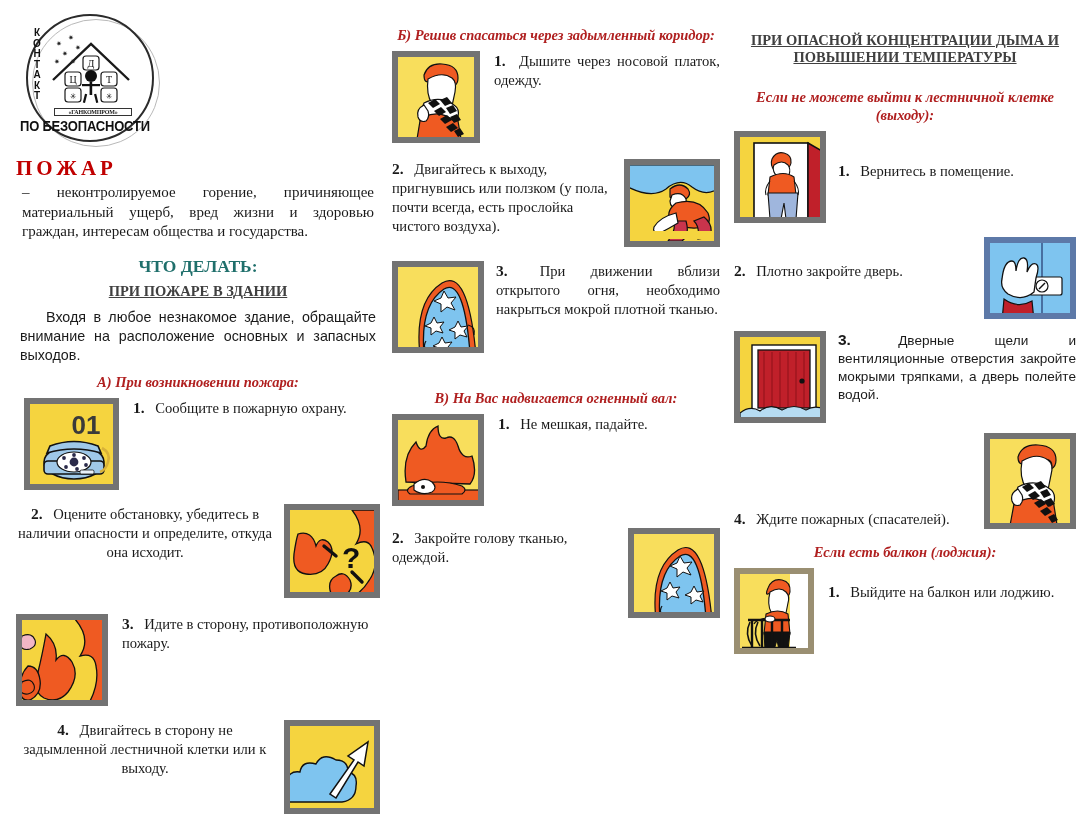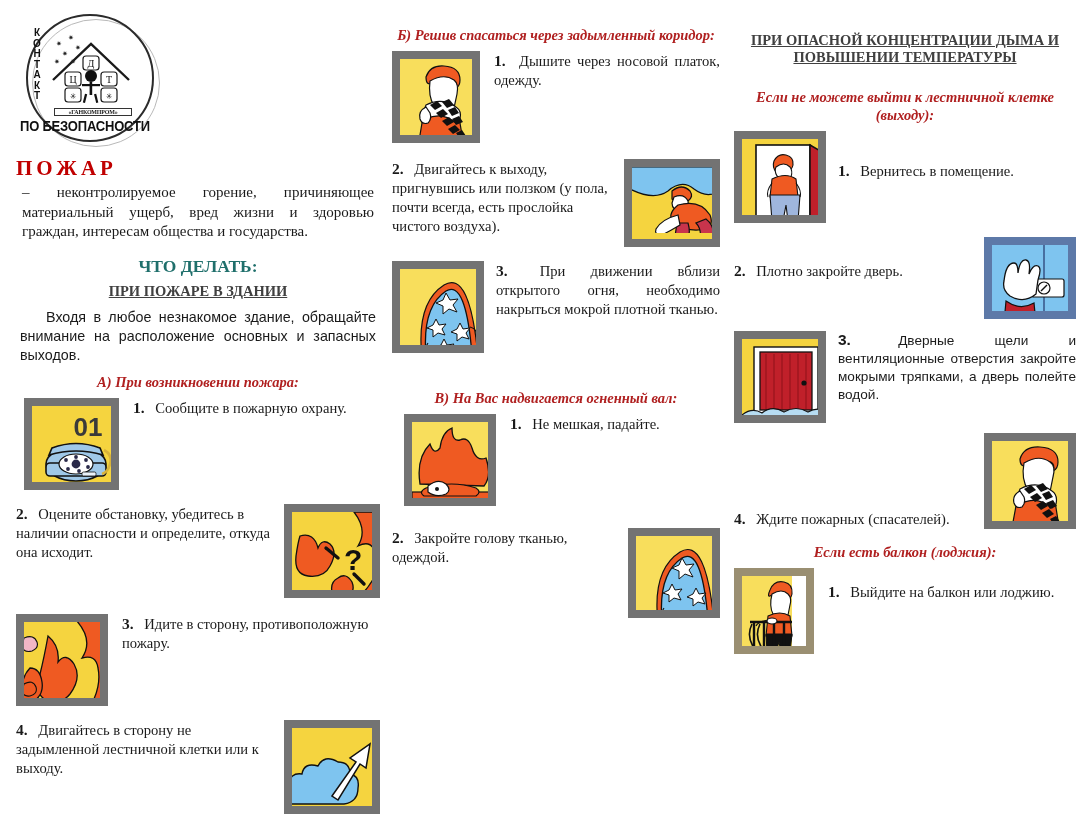--- a/index.html
+++ b/index.html
@@ -136,29 +136,29 @@
     flex: 1;
     font-size: 14.6px;
     line-height: 19px;
   }
   .item-txt.sans {
     font-family: "Liberation Sans", sans-serif;
     font-size: 13.6px;
     line-height: 18px;
   }
   .item-txt.just { text-align: justify; }
-  .item-txt.right { text-align: left; }
+  .item-txt.right { text-align: center; }
   .num {
     font-weight: bold;
     font-size: 15.5px;
     margin-right: 7px;
   }
   .pic {
     flex: 0 0 auto;
-    border: 8px solid #737373;
+    border: 6px solid #737373;
     position: relative;
     overflow: hidden;
     background: #f7d64a;
   }
 
   
   .sky     { position:absolute; inset:0; background:#7ec4ef; }
   .yellow  { position:absolute; inset:0; background:#f5d43f; }
   .yellowL { position:absolute; inset:0; background:#f8de5c; }
   svg { display:block; }
@@ -385,21 +385,21 @@
         </svg>
       </div>
       <div class="item-txt just">
         <span class="num">3.</span>
         <span>При движении вблизи открытого огня, необходимо накрыться мокрой плотной тканью.</span>
       </div>
     </div>
 
     <div class="h-red-italic" style="margin-top:36px;">В) На Вас надвигается огненный вал:</div>
 
-    <div class="item" style="margin-top:4px;margin-left:12px;">
+    <div class="item" style="margin-top:4px;">
       <div class="pic" style="width:92px;height:92px;margin-right:14px;">
         <div class="yellowL"></div>
         <svg width="88" height="88" viewBox="0 0 88 88" style="position:absolute;left:0;top:0;">
           <path d="M8 62 q-4 -26 10 -40 q4 12 10 4 q2 -16 12 -20 q0 14 8 12 q8 -4 12 8 q4 14 14 10 q6 18 -2 28 z" fill="#ef5a22" stroke="#111" stroke-width="1.3"></path>
           <rect x="0" y="70" width="88" height="18" fill="#ef5a22" stroke="#111" stroke-width="1.2"></rect>
           <path d="M14 66 q26 -8 50 0 q6 4 0 8 h-52 q-6 -4 2 -8 z" fill="#ef5a22" stroke="#111" stroke-width="1.2"></path>
           <path d="M16 64 q10 -8 18 -2 q6 6 0 10 q-10 4 -18 -2 z" fill="#fff" stroke="#111" stroke-width="1.2"></path>
           <circle cx="25" cy="67" r="2" fill="#111"></circle>
         </svg>
       </div>

